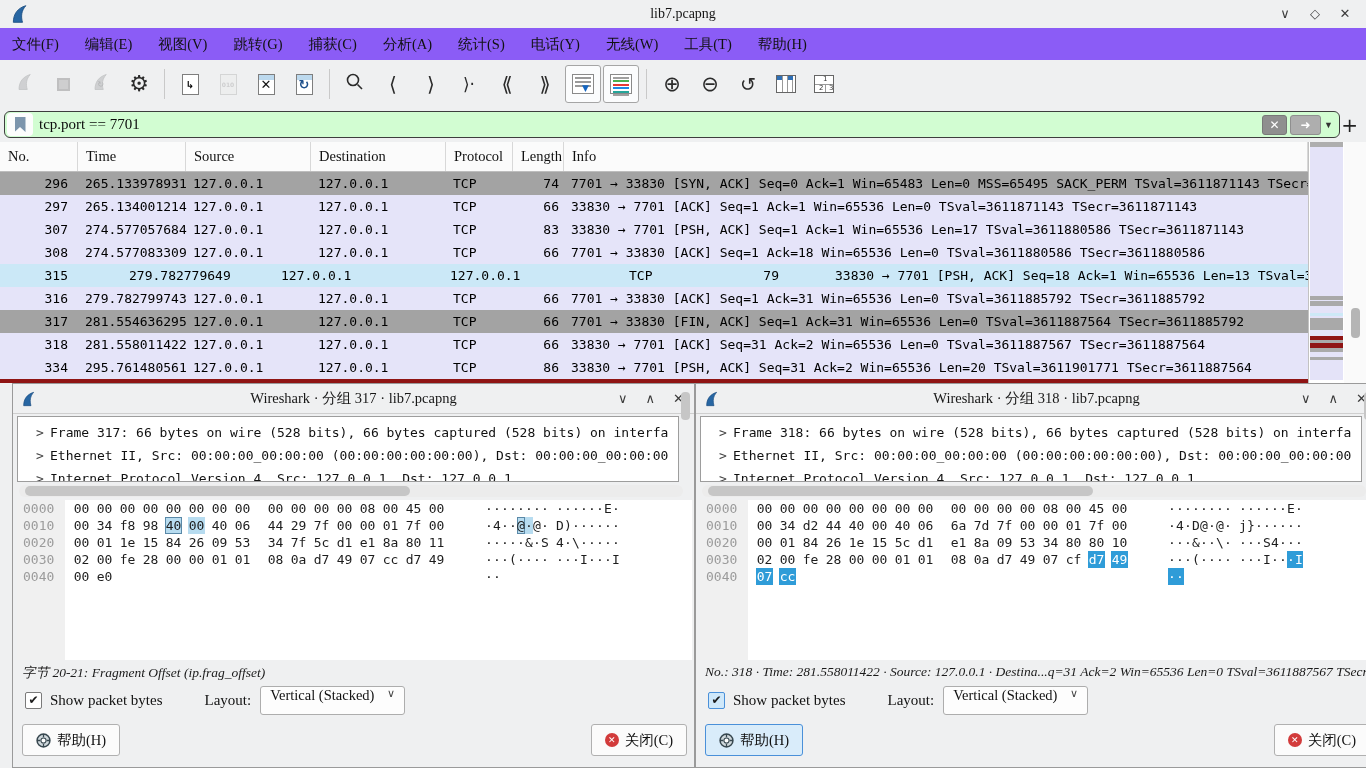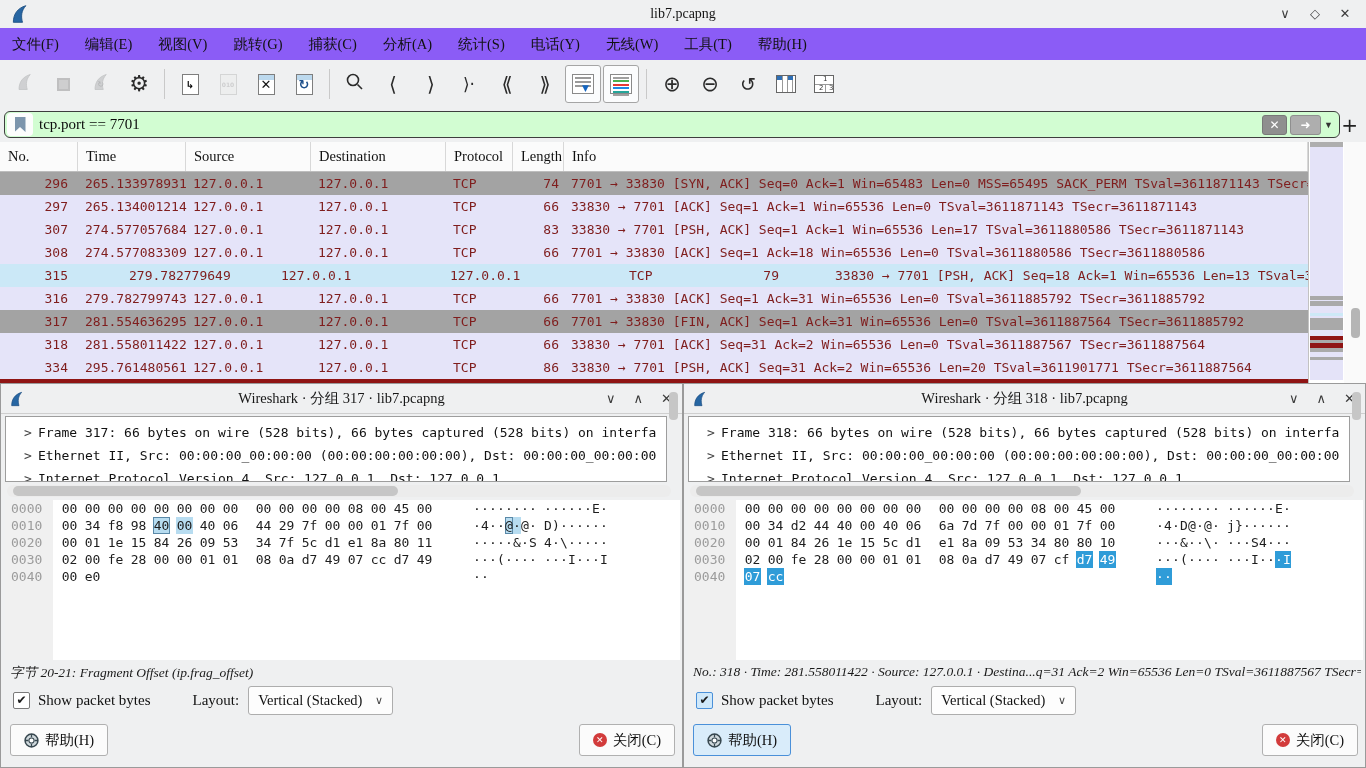--- a/index.html
+++ b/index.html
@@ -65,42 +65,42 @@
   #filter-caret { color:#333; font-size:9px; margin-right:6px; }
   #filter-add { position:absolute; right:8px; top:5px; font-size:20px; color:#222;
     font-family:"DejaVu Sans", sans-serif; }
 
   
   #packet-area { position:absolute; left:0; top:142px; width:1366px; height:241px; background:#fff; }
   #pl-header { position:absolute; left:0; top:0; width:1308px; height:30px; background:#fbfbfb;
     border-bottom:1px solid #bdbdbd; display:flex; font-size:14.5px; color:#111; }
   #pl-header .hc { border-right:1px solid #d8d8d8; display:flex; align-items:center; padding-left:8px; }
   #pl-rows { position:absolute; left:0; top:30px; width:1308px; }
-  .prow { display:flex; height:23px; line-height:23px; font-size:13px; background:#e5e4f9; color:#7f1d1d;
+  .prow { display:flex; height:23px; line-height:23px; font-size:13px; background:#e5e4f9; color:#000000;
     white-space:nowrap; }
   .prow.sel { background:#a3a3a3; }
   .prow.blue { background:#cbe8f7;gap:44px; }
   .c-no { width:78px; text-align:right; padding-right:10px; }
   .c-time { width:108px; padding-left:7px; }
   .c-src { width:125px; padding-left:7px; }
   .c-dst { width:135px; padding-left:7px; }
   .c-proto { width:67px; padding-left:7px; }
   .c-len { width:51px; text-align:right; padding-right:5px; }
   .c-info { flex:1; padding-left:7px; overflow:hidden; }
   #pl-header .c-no { text-align:left; padding-left:8px; }
   #red-row { position:absolute; left:0; top:237px; width:1308px; height:4px; background:#8f1414; }
   #pl-divider { position:absolute; left:1308px; top:0; width:1px; height:241px; background:#c2c2c2; }
   #minimap-cap { position:absolute; left:1310px; top:0; width:33px; height:5px; background:#aeaeae; }
   #minimap { position:absolute; left:1310px; top:5px; width:33px; height:233px; }
   #vscroll-track { position:absolute; left:1344px; top:0; width:22px; height:241px; background:#fafafa; }
   #vscroll-thumb { position:absolute; left:7px; top:166px; width:9px; height:30px; background:#b5b5b5; border-radius:4px; }
 
   
   .dialog { position:absolute; top:383px; width:683px; height:385px; background:#eff0f1;
-    border:1px solid #9a9a9a; }
+    border:1px solid #9a9a9a;margin-left:12px; }
   #dlg317 { left:0; }
   #dlg318 { left:683px; }
   .dlg-titlebar { position:absolute; left:0; top:0; right:0; height:30px; border-bottom:1px solid #cfcfcf;
     display:flex; align-items:center; }
   .dlg-titlebar .app-icon { margin-left:8px; }
   .dlg-title { position:absolute; left:0; right:0; text-align:center; font-size:14.5px; color:#161616; }
   .dlg-ctl { position:absolute; right:10px; top:0; height:30px; display:flex; align-items:center; gap:18px; }
   .dlg-ctl span { font-size:13px; color:#3a3a3a; cursor:default; }
 
   .treebox { position:absolute; left:4px; top:32px; width:662px; height:66px; background:#fff;
@@ -127,21 +127,21 @@
 
   .dlg-status { position:absolute; left:9px; top:280px; width:668px; font-size:13.5px; font-style:italic;
     color:#1a1a1a; white-space:nowrap; overflow:hidden; }
   .dlg-controls { position:absolute; left:12px; top:300px; height:32px; display:flex; align-items:center; }
   .cbx { width:17px; height:17px; background:#fff; border:1px solid #7a7a7a; border-radius:2px;
     display:flex; align-items:center; justify-content:center; font-size:12px; color:#1a1a1a; }
   .focused .cbx { background:#cfe8fa; border-color:#4a90d9; }
   .cbx-label { font-size:15px; color:#111; margin-left:8px; }
   .layout-label { font-size:15px; color:#111; margin-left:42px; }
   .select { width:145px; height:29px; background:#fdfdfd; border:1px solid #adadad; border-radius:3px;
-    margin-left:9px; display:flex; align-items:center; padding-left:9px; font-size:14.5px; color:#111;
+    margin-left:9px; display:flex; align-items:flex-start; padding-left:9px; font-size:14.5px; color:#111;
     position:relative; }
   .select .caret { position:absolute; right:9px; font-size:11px; color:#444; }
   .btn { position:absolute; bottom:11px; height:32px; background:#fbfbfb; border:1px solid #b0b0b0;
     border-radius:3px; display:flex; align-items:center; justify-content:center; gap:6px;
     font-size:14.5px; color:#111; padding:0 13px; }
   .btn-help { left:9px; }
   .focused .btn-help { background:#d9ecfa; border-color:#4a90d9; }
   .btn-close { right:7px; }
   .xcircle { width:14px; height:14px; border-radius:50%; background:#d23b3b; color:#fff; font-size:9px;
     display:flex; align-items:center; justify-content:center; font-family:"DejaVu Sans", sans-serif; }

